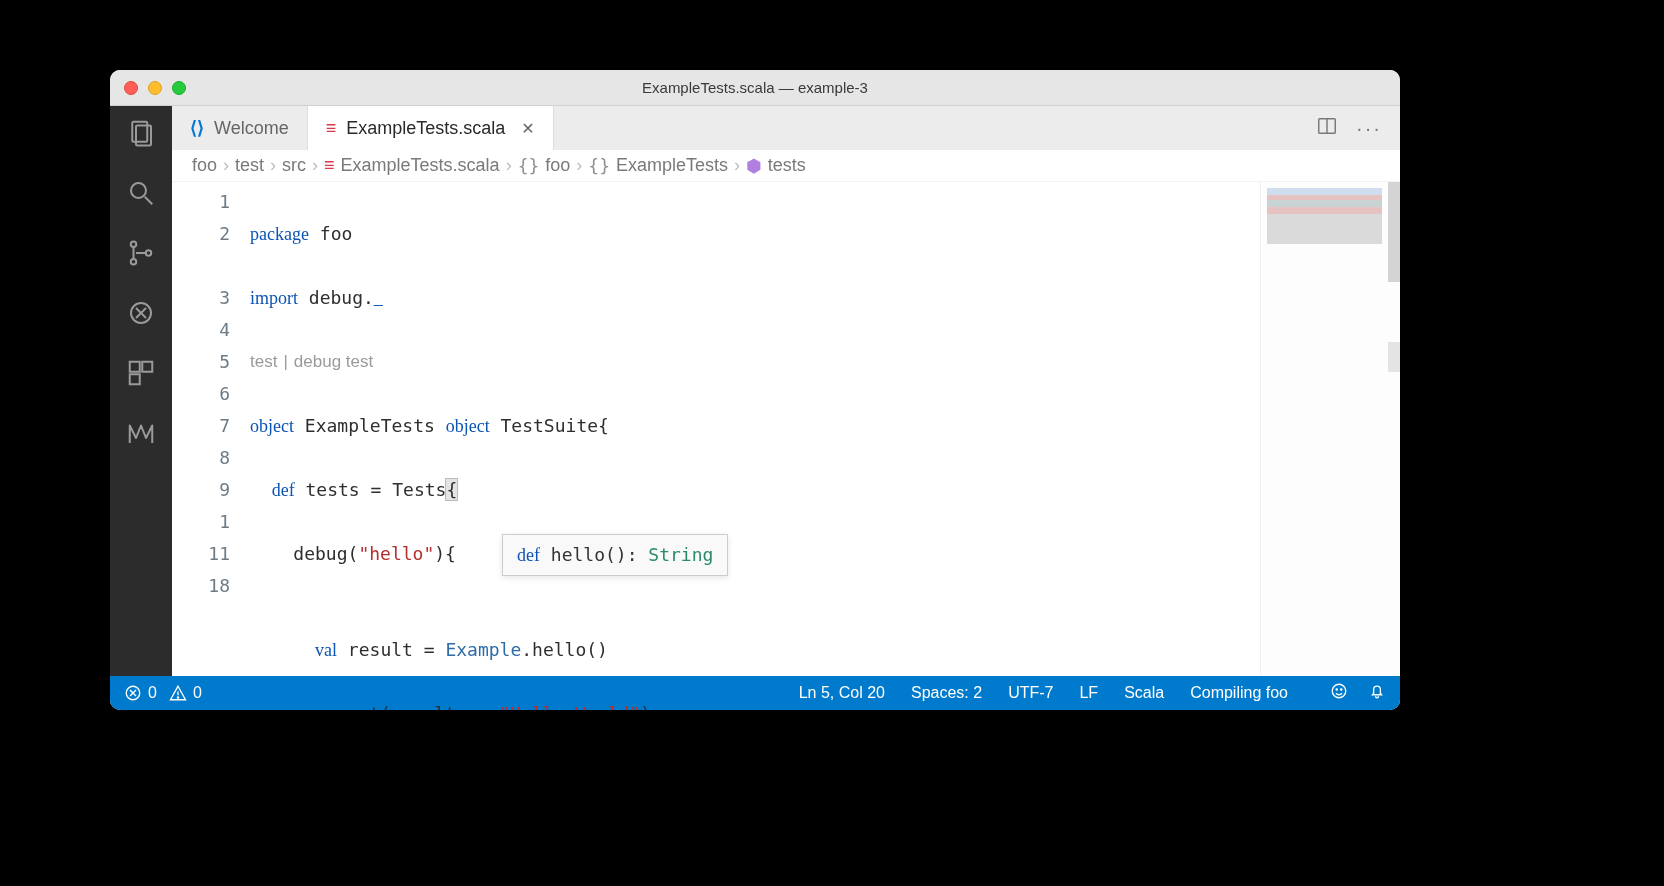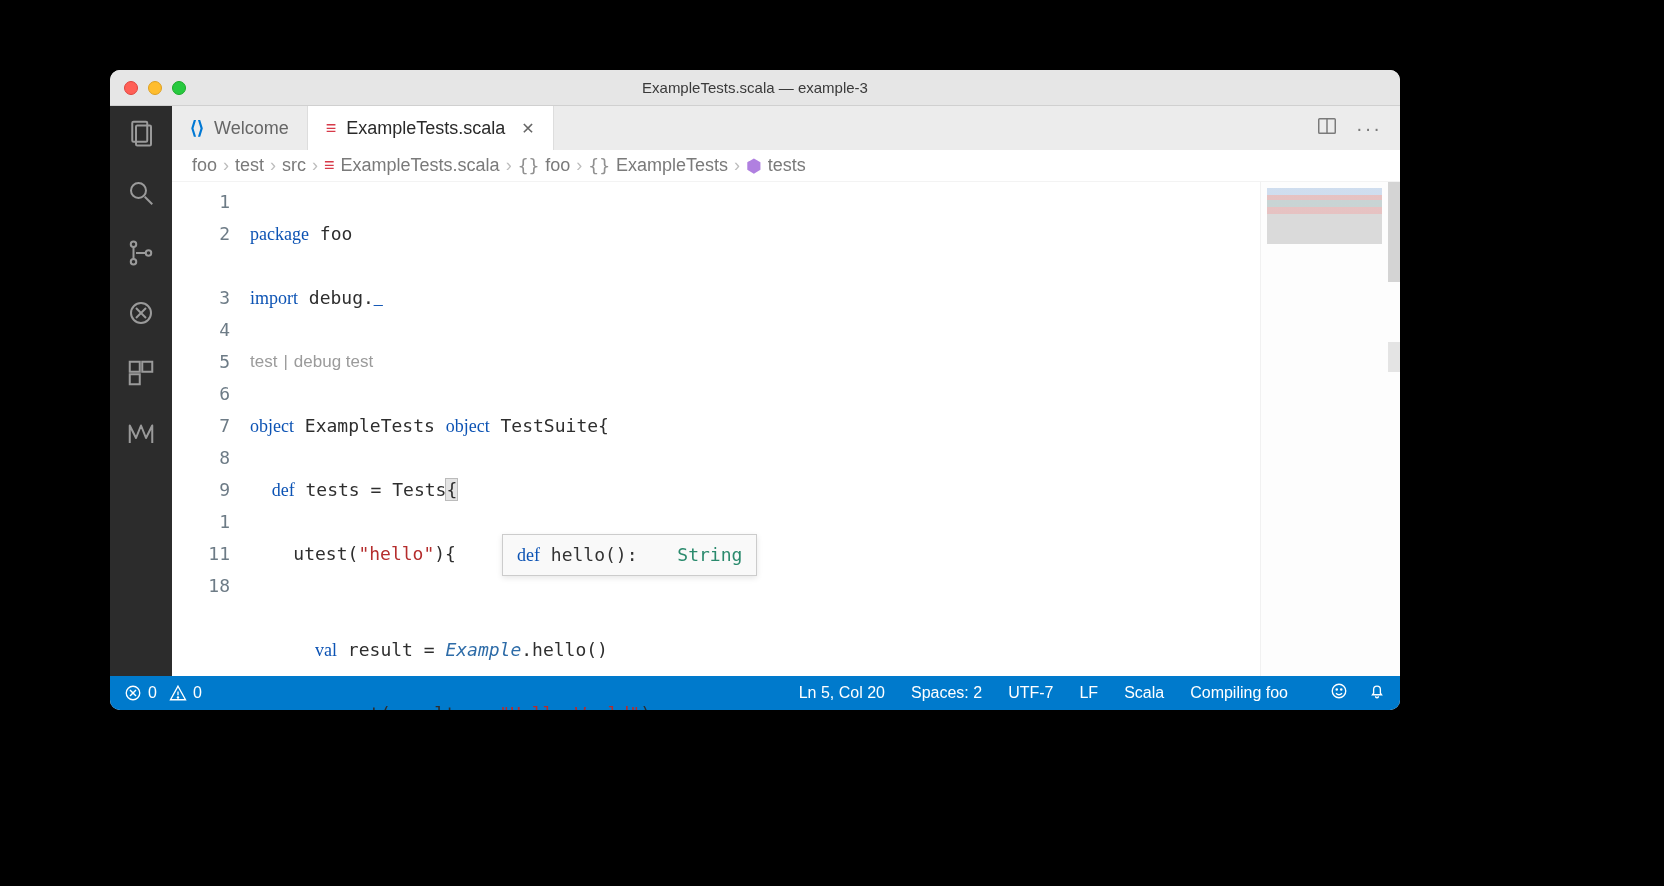--- a/index.html
+++ b/index.html
@@ -47,33 +47,33 @@
   .gutter { width:78px; text-align:right; padding:4px 20px 0 0; font-family: "SF Mono", "Menlo", monospace; font-size:18px; color:#6d7b86; line-height:32px; user-select:none;}
   .gutter .line-num { height:32px; }
   .code {
     flex:1; font-family: "SF Mono", "Menlo", monospace; font-size:18px; line-height:32px; white-space:pre;
     padding-top:4px; color:#2e2e2e; position:relative;
   }
   .codelens { color:#9b9b9b; font-size:17px; font-family:-apple-system,sans-serif; height:32px; display:flex; align-items:center; }
   .codelens .sep { margin:0 6px; }
   .kw { color:#0c53b4;font-family:Liberation Serif, serif; }
   .str { color:#b52d2d; }
-  .classref { color:#2e6ca8;font-style:italic; }
+  .classref { color:#2e6ca8; }
   .type { color:#2a8a6d; }
   .current-line {
     position:absolute; left:-4px; right:32px; height:32px;
     background:#f5f6f7; border-top:1px solid #e5e5e5; border-bottom:1px solid #e5e5e5; z-index:-1;
   }
   .tooltip {
     position:absolute; background:#f9f9f9; border:1px solid #ccc; padding:4px 14px;
     font-family:"SF Mono","Menlo",monospace; font-size:18px; box-shadow:0 2px 6px rgba(0,0,0,.1);
     color:#333; white-space:nowrap;
   }
   .tooltip .kw { color:#0c53b4; }
-  .tooltip .type { color:#2a8a6d;margin-left:29px; }
+  .tooltip .type { color:#2a8a6d; }
   .bracematch { background:#e4e4e4; outline:1px solid #bbb; }
   .minimap { width:140px; background:#fdfdfd; border-left:1px solid #f1f1f1; position:relative; }
   .minimap .mini-block { position:absolute; left:6px; right:18px; background:linear-gradient(#7aa3d4 0 12%, #b55 12% 22%, #688 22% 34%, #b55 34% 46%, #999 46% 100%); opacity:.35; }
   .minimap .scroll-thumb { position:absolute; right:0; width:12px; background:#d4d4d4; }
   .statusbar {
     height:34px; background:#007acc; color:#fff; display:flex; align-items:center; padding:0 14px; font-size:16px; gap:22px;
   }
   .statusbar .left { display:flex; align-items:center; gap:6px; }
   .statusbar .center { margin-left:auto; display:flex; align-items:center; gap:26px; }
   .statusbar .right { display:flex; align-items:center; gap:20px; margin-left:20px; }
@@ -182,21 +182,21 @@
           <div class="line-num">1</div>
           <div class="line-num">11</div>
           <div class="line-num">18</div>
         </div>
         <div class="code">
 <div><span class="kw">package</span><span> foo</span></div>
 <div><span class="kw">import</span><span> debug.</span><span class="kw">_</span></div>
 <div class="codelens"><span>test</span><span class="sep">|</span><span>debug test</span></div>
 <div><span class="kw">object</span><span> ExampleTests </span><span class="kw">object</span><span> TestSuite</span><span>{</span></div>
 <div>  <span class="kw">def</span><span> tests = Tests</span><span class="bracematch">{</span></div>
-<div style="position:relative"><div class="current-line"></div><span>    utest(</span><span class="str">"hello"</span><span>)</span><span>{</span>
+<div style="position:relative"><div class="current-line"></div><span>    debug(</span><span class="str">"hello"</span><span>)</span><span>{</span>
   <div class="tooltip" style="left:252px;top:-4px"><span class="kw">def</span><span> hello(): </span><span class="type">String</span></div>
 </div>
 <div><span>      </span><span class="kw">val</span><span> result = </span><span class="classref">Example</span><span>.hello()</span></div>
 <div><span>      assert(result == </span><span class="str">"Hello World"</span><span>)</span></div>
 
 
 
 
 
         </div>

